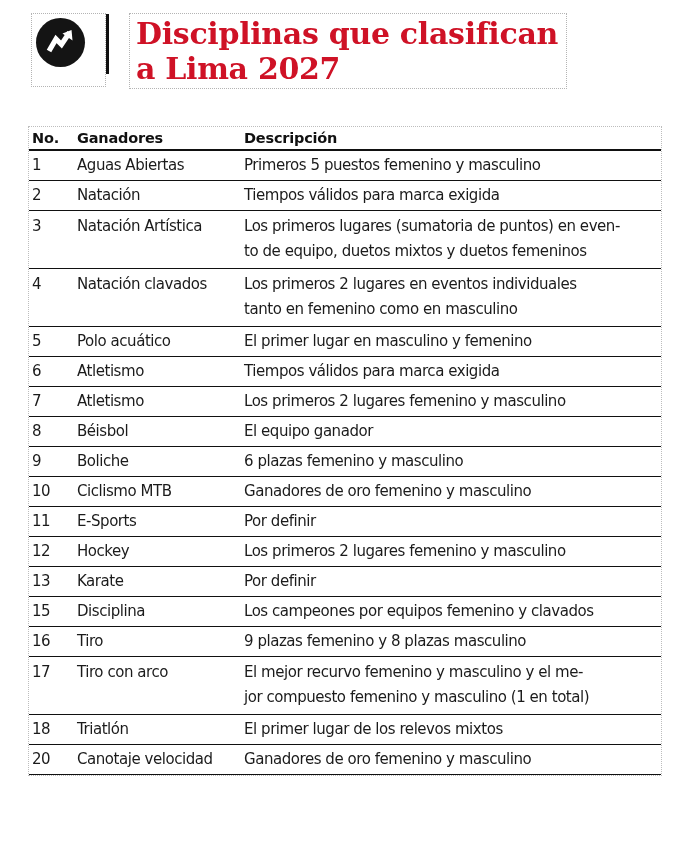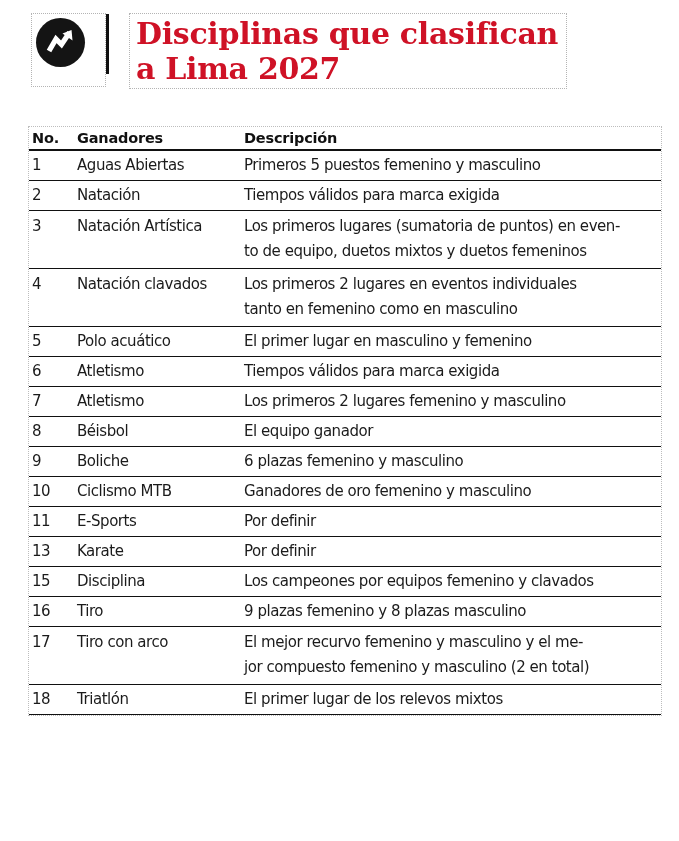--- a/index.html
+++ b/index.html
@@ -218,40 +218,50 @@
           <td class="cell-no">10</td>
           <td class="cell-disc">Ciclismo MTB</td>
           <td class="cell-desc">Ganadores de oro femenino y masculino</td>
         </tr>
         <tr>
           <td class="cell-no">11</td>
           <td class="cell-disc">E-Sports</td>
           <td class="cell-desc">Por definir</td>
         </tr>
         <tr>
+          <td class="cell-no">12</td>
+          <td class="cell-disc">Hockey</td>
+          <td class="cell-desc">Los primeros 2 lugares femenino y masculino</td>
+        </tr>
+        <tr>
           <td class="cell-no">13</td>
           <td class="cell-disc">Karate</td>
           <td class="cell-desc">Por definir</td>
         </tr>
         <tr>
           <td class="cell-no">15</td>
           <td class="cell-disc">Disciplina</td>
           <td class="cell-desc">Los campeones por equipos femenino y clavados</td>
         </tr>
         <tr>
           <td class="cell-no">16</td>
           <td class="cell-disc">Tiro</td>
           <td class="cell-desc">9 plazas femenino y 8 plazas masculino</td>
         </tr>
         <tr class="tall">
           <td class="cell-no">17</td>
           <td class="cell-disc">Tiro con arco</td>
           <td class="cell-desc">El mejor recurvo femenino y masculino y el me-
-jor compuesto femenino y masculino (2 en total)</td>
+jor compuesto femenino y masculino (1 en total)</td>
         </tr>
         <tr>
           <td class="cell-no">18</td>
           <td class="cell-disc">Triatlón</td>
           <td class="cell-desc">El primer lugar de los relevos mixtos</td>
         </tr>
+        <tr>
+          <td class="cell-no">20</td>
+          <td class="cell-disc">Canotaje velocidad</td>
+          <td class="cell-desc">Ganadores de oro femenino y masculino</td>
+        </tr>
       </tbody>
   </table>
 </div>
 
 </body></html>

